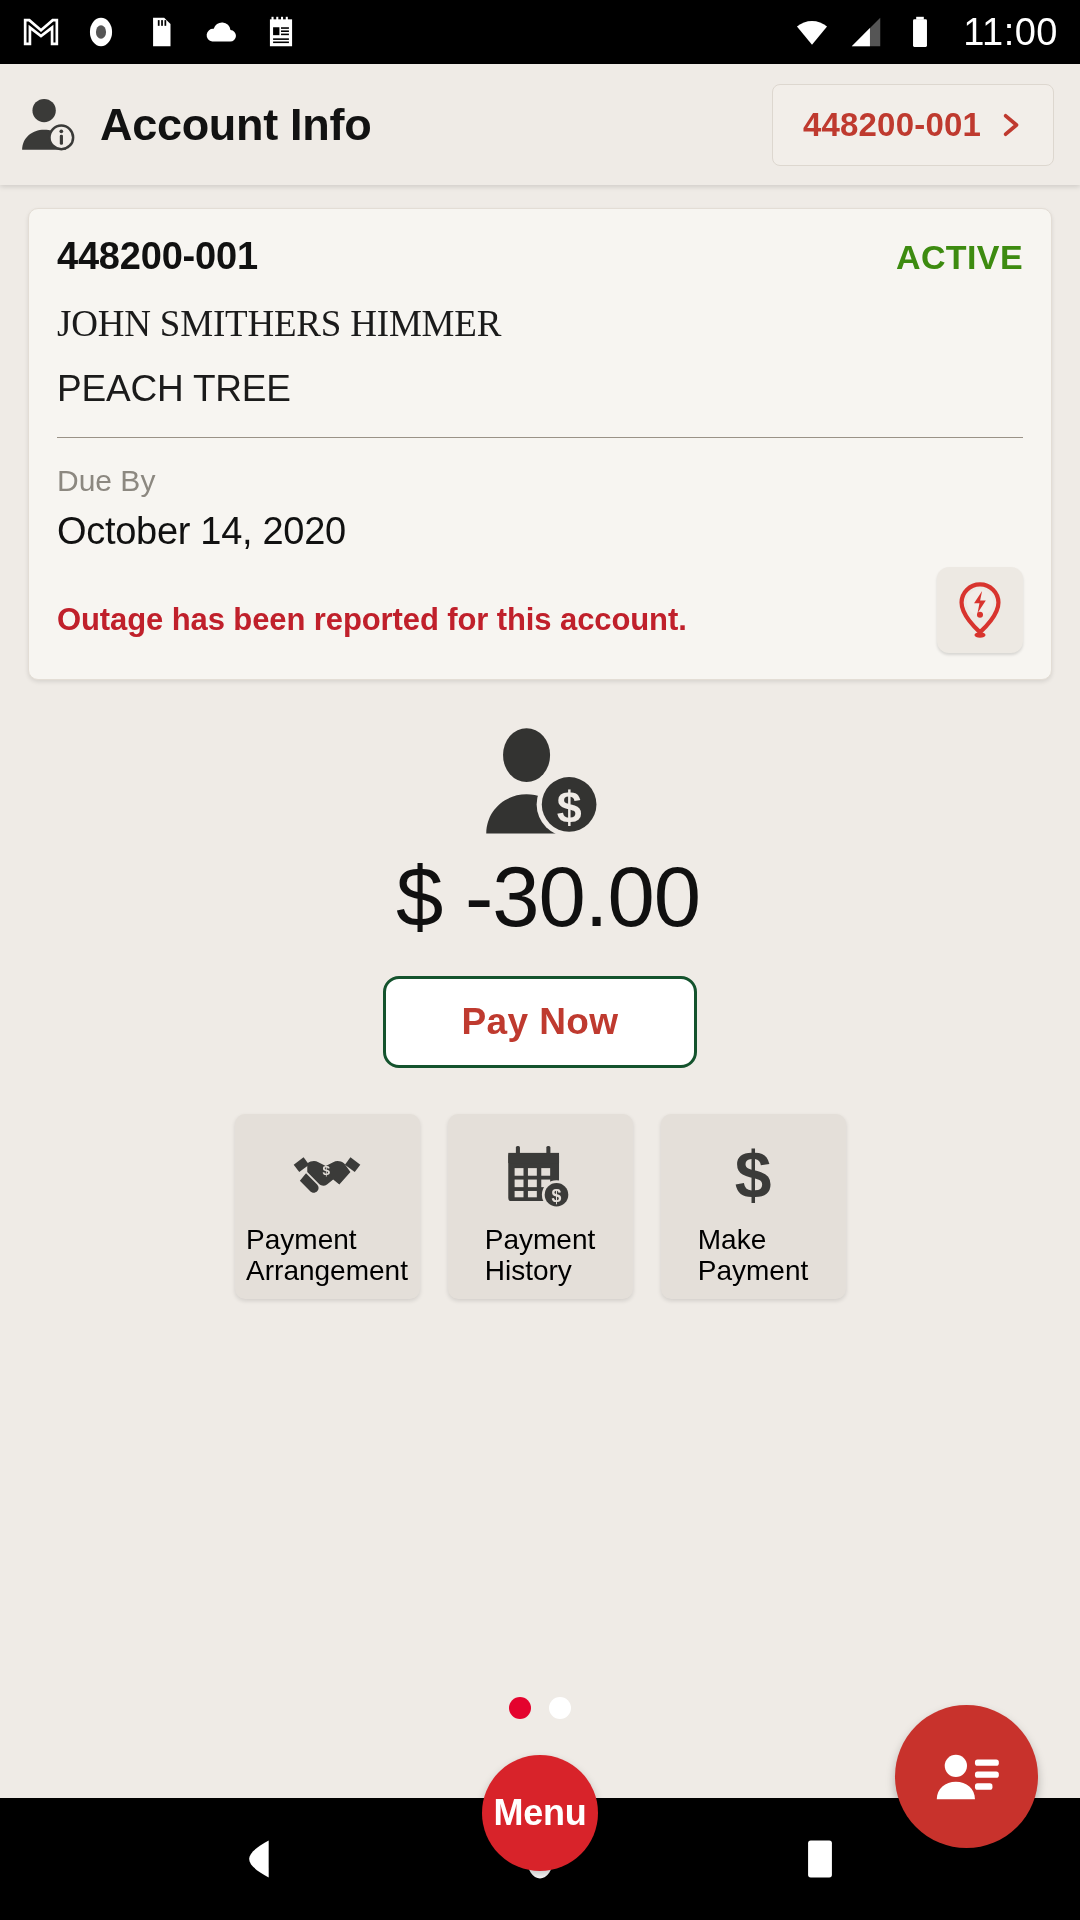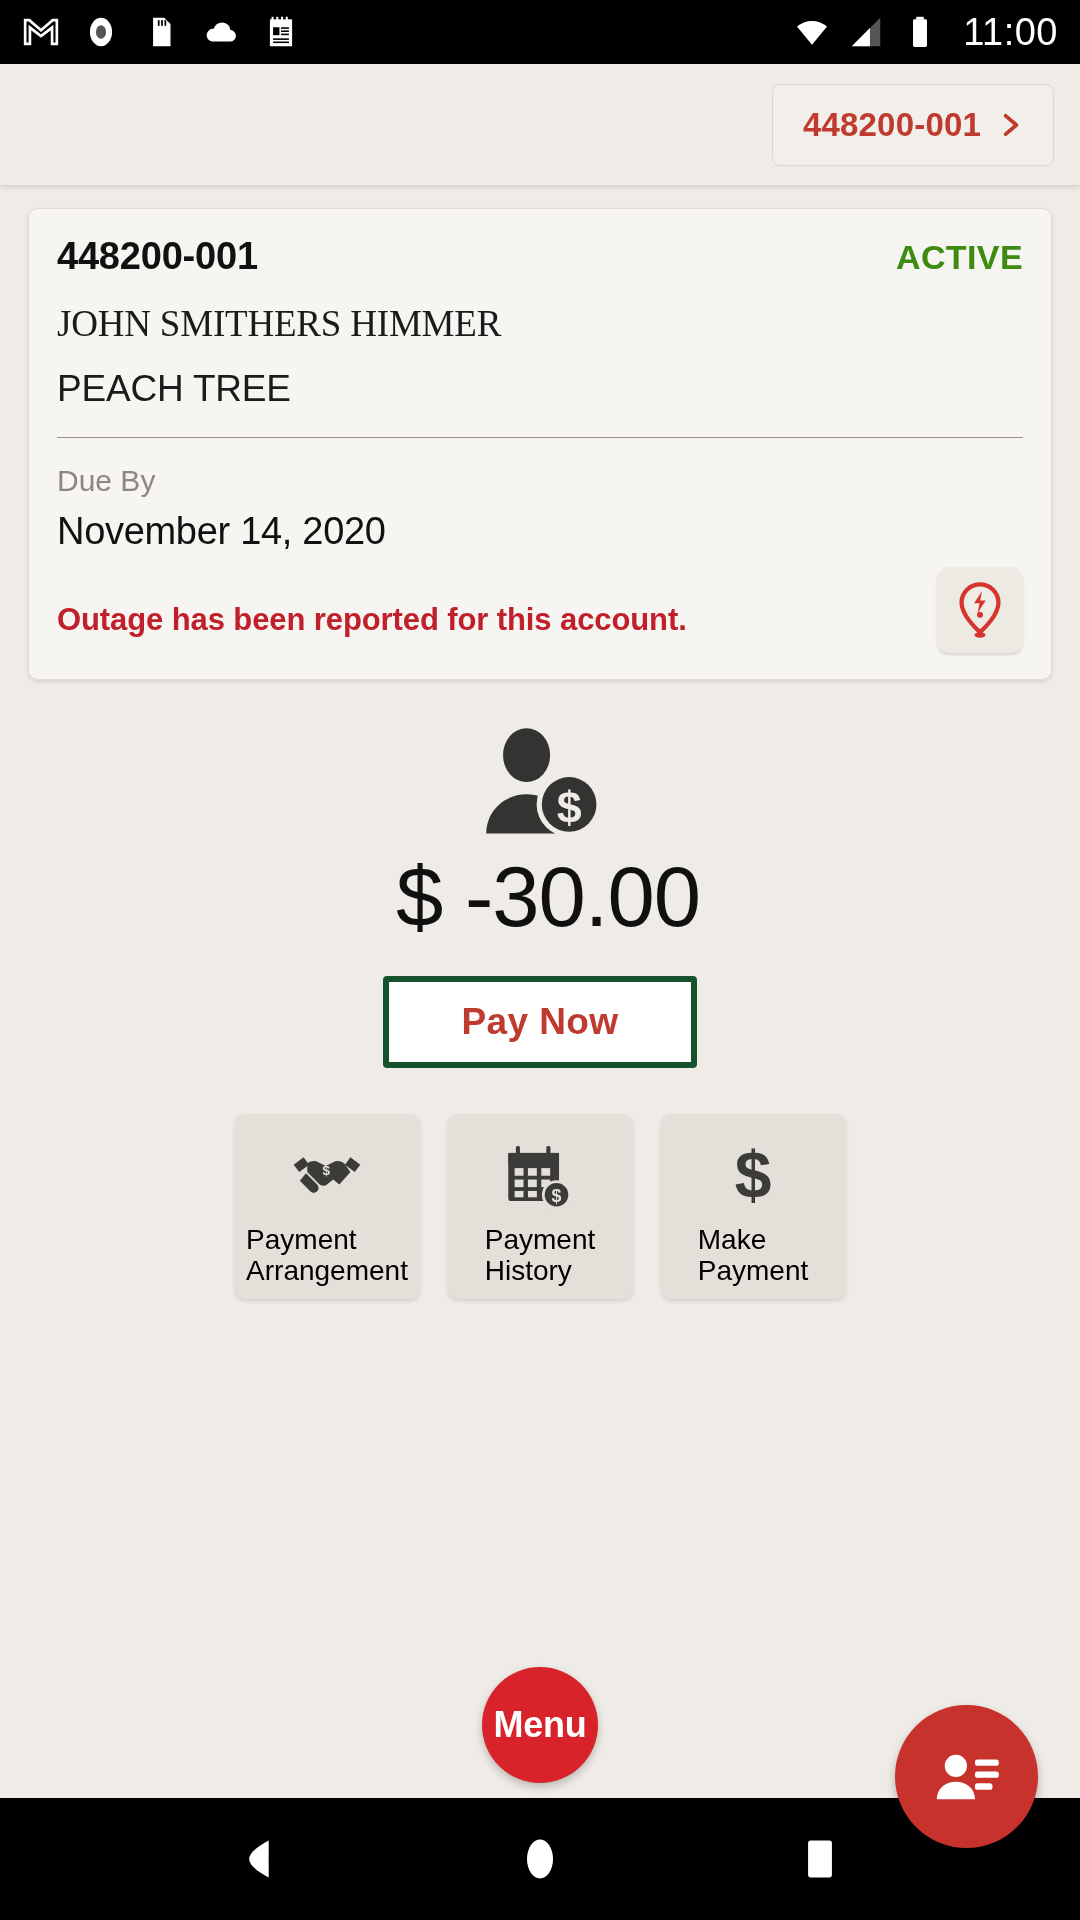--- a/index.html
+++ b/index.html
@@ -74,21 +74,21 @@
 
   
   .balance-wrap { text-align: center; margin-top: 46px; }
   .balance-icon { width: 136px; height: 112px; display: inline-block; }
   .balance-amount {
     font-size: 85px; color: #101010; font-weight: 400;
     margin-top: 6px; letter-spacing: -1px; padding-left: 16px;
   }
   .paynow-wrap { display: flex; justify-content: center; margin-top: 30px; }
   .paynow-btn {
-    background: #FFFFFF; border: 6px solid #14532d; border-radius: 4px;
+    background: #FFFFFF; border: 3px solid #14532d; border-radius: 16px;
     width: 314px; height: 92px;
     display: flex; align-items: center; justify-content: center;
     font-size: 37px; font-weight: bold; color: #BF3A2F; letter-spacing: 0.4px;
   }
 
   
   .tiles { display: flex; justify-content: center; gap: 28px; margin-top: 46px; }
   .tile {
     width: 185px; height: 185px;
     background: #E4DFD9; border-radius: 10px;
@@ -100,21 +100,21 @@
   .tile-label { font-size: 28px; color: #000000; text-align: left; line-height: 1.12; margin-top: 14px; }
 
   
   .dots { display: flex; justify-content: center; gap: 18px; position: absolute; left: 0; right: 0; top: 1512px; }
   .dot { width: 22px; height: 22px; border-radius: 50%; }
   .dot.active { background: #E4032E; }
   .dot.inactive { background: #FFFFFF; }
 
   
   .menu-fab {
-    position: absolute; left: 50%; transform: translateX(-50%); top: 1482px;
+    position: absolute; left: 50%; transform: translateX(-50%); top: 1570px;
     width: 116px; height: 116px; border-radius: 50%;
     background: #D8232A; box-shadow: 0 4px 8px rgba(0,0,0,0.22);
     display: flex; align-items: center; justify-content: center;
   }
   .menu-fab-label { color: #fff; font-size: 36px; font-weight: bold; letter-spacing: -0.2px; }
   .contact-fab {
     position: absolute; right: 42px; top: 1520px;
     width: 143px; height: 143px; border-radius: 50%;
     background: #C8322C; box-shadow: 0 5px 10px rgba(0,0,0,0.25);
     display: flex; align-items: center; justify-content: center;
@@ -176,40 +176,50 @@
       </svg>
       <svg class="sb-icon" viewBox="0 0 24 24">
         <rect x="9.6" y="2.4" width="4.8" height="1.8" fill="#fff"></rect>
         <rect x="7.6" y="4" width="8.8" height="17.4" rx="0.8" fill="#fff"></rect>
       </svg>
       <span class="sb-clock">11:00</span>
     </div>
   </div>
 
   <div class="appbar">
+    <div class="appbar-title-wrap">
+      <svg class="person-info-icon" viewBox="0 0 48 48">
+        <circle cx="19" cy="13.5" r="8.5" fill="#3A3A38"></circle>
+        <path d="M3 42c0-8.6 7.2-14.5 16-14.5S35 33.4 35 42H3z" fill="#3A3A38"></path>
+        <circle cx="31.5" cy="33" r="8.6" fill="#F0ECE7" stroke="#3A3A38" stroke-width="1.8"></circle>
+        <circle cx="31.5" cy="28.6" r="1.35" fill="#3A3A38"></circle>
+        <rect x="30.4" y="31" width="2.3" height="7.4" rx="1" fill="#3A3A38"></rect>
+      </svg>
+      <span class="appbar-title">Account Info</span>
+    </div>
     <div class="acct-switch">
       <span class="acct-switch-label">448200-001</span>
       <svg class="chev" viewBox="0 0 24 24">
         <path d="M8 3.5L18 12 8 20.5" fill="none" stroke="#BF3A2F" stroke-width="3.4" stroke-linecap="round" stroke-linejoin="round"></path>
       </svg>
     </div>
   </div>
 
   <div class="body">
 
     <div class="acct-card">
       <div class="card-row1">
         <span class="card-acct-no">448200-001</span>
         <span class="card-status">ACTIVE</span>
       </div>
       <div class="card-name">JOHN SMITHERS HIMMER</div>
       <div class="card-addr">PEACH TREE</div>
       <div class="card-divider"></div>
       <div class="due-label">Due By</div>
-      <div class="due-value">November 14, 2020</div>
+      <div class="due-value">October 14, 2020</div>
       <div class="outage-row">
         <span class="outage-text">Outage has been reported for this account.</span>
         <span class="outage-badge">
           <svg class="outage-icon" viewBox="0 0 40 44">
             <path d="M20 2.5c-7.7 0-14 6.2-14 13.9 0 9.6 11.3 20 13.3 21.8.4.4 1 .4 1.4 0C22.7 36.4 34 26 34 16.4 34 8.7 27.7 2.5 20 2.5z" fill="none" stroke="#D8342E" stroke-width="3.2"></path>
             <circle cx="20" cy="16" r="10" fill="#F1EDE8"></circle>
             <path d="M21.6 7.6l-6.1 9.2h4.1l-1.5 7.6 6.3-9.6h-4.3l1.5-7.2z" fill="#D8342E"></path>
             <circle cx="20" cy="25.6" r="2.3" fill="#D8342E"></circle>
             <path d="M14 33.5c0 9.5 12 9.5 12 0" fill="#D8342E" opacity="0"></path>
             <ellipse cx="20" cy="41" rx="4.2" ry="2.1" fill="#D8342E"></ellipse>

